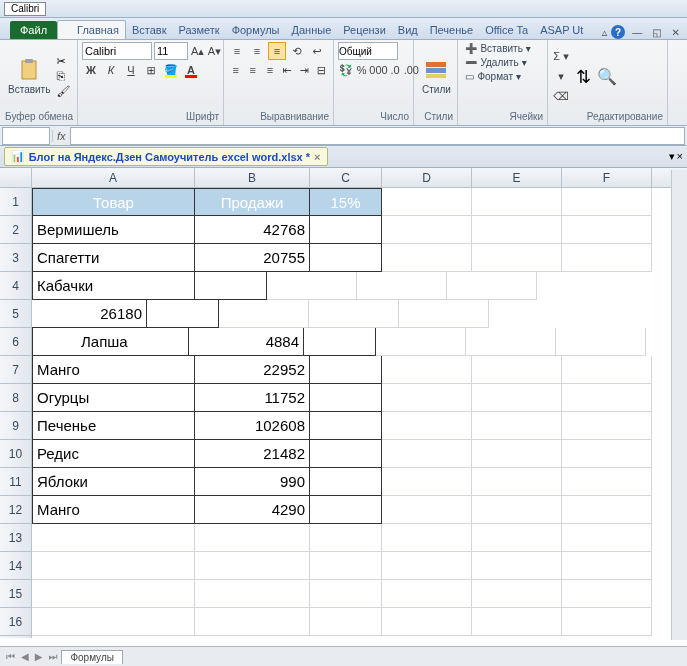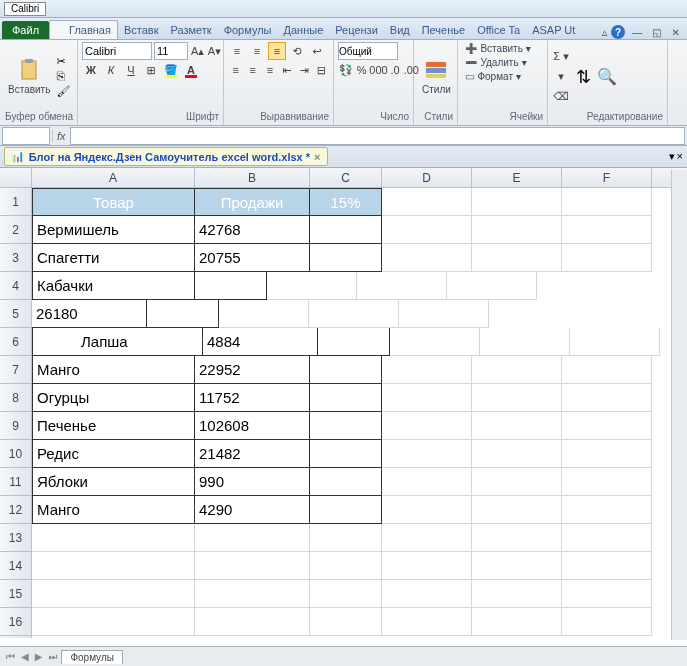--- a/index.html
+++ b/index.html
@@ -1,20 +1,20 @@
 <!DOCTYPE html>
 <html><head>
 <meta charset="utf-8">
 <style>
 * { box-sizing: border-box; margin: 0; padding: 0; font-family: 'Segoe UI', Tahoma, sans-serif; }
 body { background: #fff; width: 687px; height: 666px; overflow: hidden; font-size: 11px; }
 .titlebar { background: linear-gradient(#e8f0f8, #d4e2f0); height: 18px; display: flex; align-items: center; padding: 0 4px; border-bottom: 1px solid #a0b0c0; }
 .restart-btn { background: #fff; border: 1px solid #888; padding: 0 6px; font-size: 10px; height: 14px; line-height: 12px; }
 .ribbon-tabs { display: flex; background: linear-gradient(#e4edf7, #d0dcec); height: 22px; border-bottom: 1px solid #a0b0c0; align-items: flex-end; }
-.file-tab { background: #1a6b2e; color: #fff; padding: 3px 10px; font-size: 11px; border-radius: 2px 2px 0 0; margin-left: 2px; }
+.file-tab { background: #1a6b2e; color: #fff; padding: 3px 10px; font-size: 11px; border-radius: 2px 2px 0 0; margin-left: 10px; }
 .ribbon-tab { padding: 3px 6px; font-size: 11px; color: #3a5a8a; cursor: pointer; }
 .ribbon-tab.active { background: #f5f6f7; border: 1px solid #a0b0c0; border-bottom: none; border-radius: 2px 2px 0 0; padding-left: 19px; }
 .ribbon-right { margin-left: auto; display: flex; align-items: center; gap: 4px; padding-right: 4px; }
 .help-icon { width: 14px; height: 14px; background: #2a6fc7; color: #fff; border-radius: 50%; display: flex; align-items: center; justify-content: center; font-size: 10px; font-weight: bold; }
 .win-btn { font-size: 10px; color: #555; padding: 0 3px; }
 .ribbon { background: linear-gradient(#f5f6f7, #e8ebef); height: 86px; display: flex; border-bottom: 1px solid #a0b0c0; }
 .ribbon-group { border-right: 1px solid #c0cad6; padding: 2px 4px; display: flex; flex-direction: column; justify-content: space-between; position: relative; }
 .group-label { text-align: right; font-size: 10px; color: #5a6a7a; padding-bottom: 1px; }
 .group-content { flex: 1; display: flex; align-items: center; gap: 2px; }
 .big-btn { display: flex; flex-direction: column; align-items: center; padding: 2px 4px; font-size: 10px; color: #3a4a5a; }
@@ -45,21 +45,21 @@
 .grid-body { display: flex; }
 .row-headers { width: 32px; }
 .row-h { height: 28px; border-bottom: 1px solid #b8c2cc; border-right: 1px solid #b8c2cc; background: linear-gradient(90deg, #f4f6f9, #e2e7ee); text-align: center; font-size: 12px; color: #3a4a5a; line-height: 28px; }
 .cells { flex: 1; position: relative; }
 .row { display: flex; height: 28px; }
 .cell { border-right: 1px solid #d4d8dc; border-bottom: 1px solid #d4d8dc; font-size: 15px; padding: 2px 4px; line-height: 24px; overflow: hidden; }
 .cell.hdr { background: #b8d4e8; color: #fff; text-align: center; font-size: 15px; border-right: 1px solid #333; border-bottom: 1px solid #333; }
 .cell.brd { border-right: 1px solid #333; border-bottom: 1px solid #333; }
 .cell.brd-l { border-left: 1px solid #333; }
 .cell.brd-t { border-top: 1px solid #333; }
-.cell.num { text-align: left; }
+.cell.num { text-align: right; }
 .scrollbar-v { position: absolute; right: 0; top: 170px; width: 16px; height: 470px; background: #e8ecf0; border-left: 1px solid #c0c8d0; }
 .sheet-tabs { position: absolute; bottom: 0; left: 0; right: 0; height: 20px; background: #e8ecf0; border-top: 1px solid #b0b8c0; display: flex; align-items: center; font-size: 10px; padding: 0 4px; gap: 2px; }
 .sheet-nav { color: #888; padding: 0 2px; }
 .sheet-tab { background: #fff; border: 1px solid #a0a8b0; border-bottom: none; padding: 1px 8px; font-size: 10px; color: #444; }
 svg { display: block; }
 </style>
 </head>
 <body>
 
 <div class="titlebar">
@@ -290,21 +290,21 @@
           <div class="cell col-F" style="width: 90px;"></div>
         </div>
         <div class="row">
           <div class="cell col-B brd num" style="width: 115px;">26180</div>
           <div class="cell col-C brd" style="width: 72px;"></div>
           <div class="cell col-D" style="width: 90px;"></div>
           <div class="cell col-E" style="width: 90px;"></div>
           <div class="cell col-F" style="width: 90px;"></div>
         </div>
         <div class="row">
-          <div class="cell col-A brd brd-l" style="width: 171px; padding-left: 48px;">Лапша</div>
+          <div class="cell col-A brd brd-l" style="width: 157px; padding-left: 48px;">Лапша</div>
           <div class="cell col-B brd num" style="width: 115px;">4884</div>
           <div class="cell col-C brd" style="width: 72px;"></div>
           <div class="cell col-D" style="width: 90px;"></div>
           <div class="cell col-E" style="width: 90px;"></div>
           <div class="cell col-F" style="width: 90px;"></div>
         </div>
         <div class="row">
           <div class="cell col-A brd brd-l" style="width: 163px;">Манго</div>
           <div class="cell col-B brd num" style="width: 115px;">22952</div>
           <div class="cell col-C brd" style="width: 72px;"></div>

